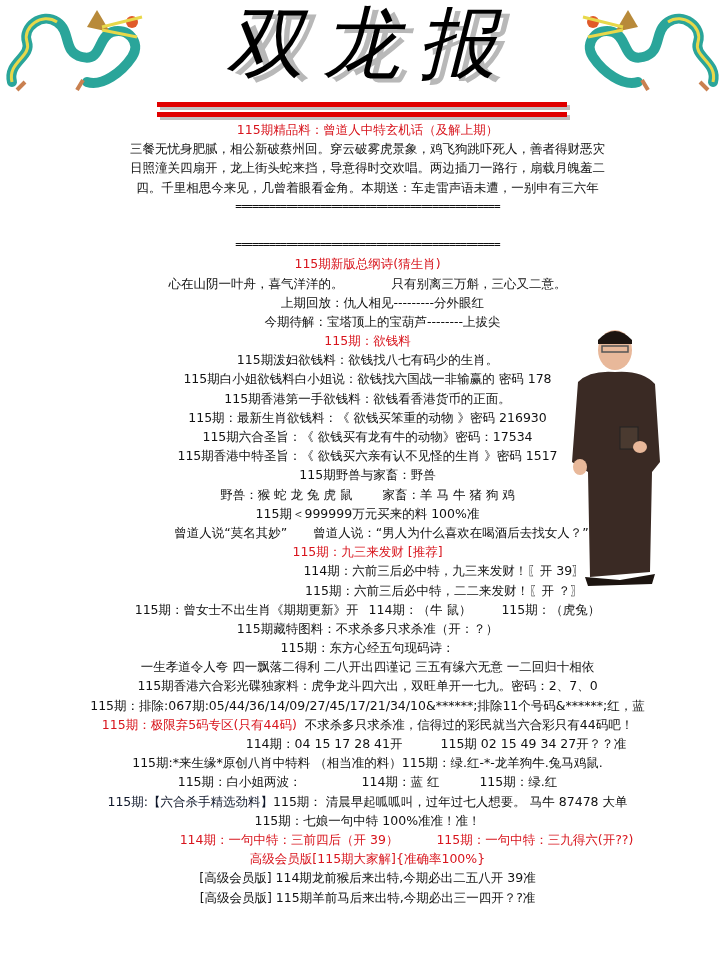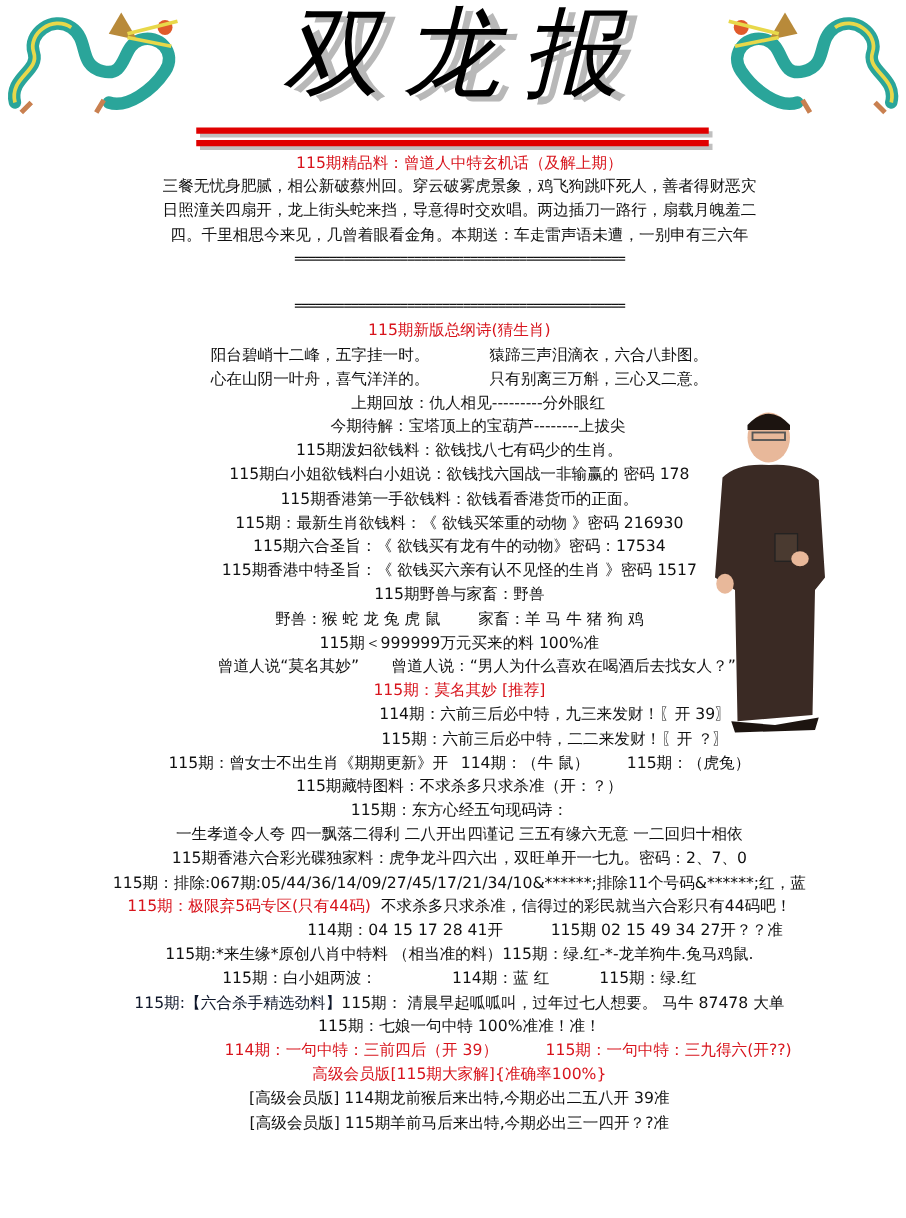--- a/index.html
+++ b/index.html
@@ -68,45 +68,43 @@
   <div class="line red">115期精品料：曾道人中特玄机话（及解上期）</div>
   <div class="line">三餐无忧身肥腻，相公新破蔡州回。穿云破雾虎景象，鸡飞狗跳吓死人，善者得财恶灾</div>
   <div class="line">日照潼关四扇开，龙上街头蛇来挡，导意得时交欢唱。两边插刀一路行，扇载月魄羞二</div>
   <div class="line">四。千里相思今来见，几曾着眼看金角。本期送：车走雷声语未遭，一别申有三六年</div>
   <div class="line sep">===============================================</div>
   <div class="line"></div>
   <div class="line sep">===============================================</div>
 
   <div class="line red">115期新版总纲诗(猜生肖)</div>
   <div class="line">
-    <span>阳台碧峭十二峰，五字挂一时。</span><span class="gap" style="width:48px"></span><span>猿蹄三声泪滴衣，六合八卦图。</span>
-  </div>
-  <div class="line">
     <span>心在山阴一叶舟，喜气洋洋的。</span><span class="gap" style="width:48px"></span><span>只有别离三万斛，三心又二意。</span>
   </div>
 
   <div class="line indent1">上期回放：仇人相见---------分外眼红</div>
   <div class="line indent1">今期待解：宝塔顶上的宝葫芦--------上拔尖</div>
 
+  <div class="line red">115期：欲钱料</div>
   <div class="line">115期泼妇欲钱料：欲钱找八七有码少的生肖。</div>
   <div class="line">115期白小姐欲钱料白小姐说：欲钱找六国战一非输赢的 密码 178</div>
   <div class="line">115期香港第一手欲钱料：欲钱看香港货币的正面。</div>
   <div class="line">115期：最新生肖欲钱料：《 欲钱买笨重的动物 》密码 216930</div>
   <div class="line">115期六合圣旨：《 欲钱买有龙有牛的动物》密码：17534</div>
   <div class="line">115期香港中特圣旨：《 欲钱买六亲有认不见怪的生肖 》密码 1517</div>
   <div class="line">115期野兽与家畜：野兽</div>
   <div class="line">
     <span>野兽：猴 蛇 龙 兔 虎 鼠</span><span class="gap" style="width:30px"></span><span>家畜：羊 马 牛 猪 狗 鸡</span>
   </div>
   <div class="line">115期＜999999万元买来的料 100%准</div>
   <div class="line indent2">
     <span>曾道人说“莫名其妙”</span><span class="gap" style="width:26px"></span><span>曾道人说：“男人为什么喜欢在喝酒后去找女人？”</span>
   </div>
 
-  <div class="line red">115期：莫名其妙 [推荐]</div>
+  <div class="line red">115期：九三来发财 [推荐]</div>
   <div class="line center1">114期：六前三后必中特，九三来发财！〖开 39〗</div>
   <div class="line center1">115期：六前三后必中特，二二来发财！〖开 ？〗</div>
   <div class="line">
     <span>115期：曾女士不出生肖《期期更新》开</span><span class="gap" style="width:10px"></span><span>114期：（牛 鼠）</span><span class="gap" style="width:30px"></span><span>115期：（虎兔）</span>
   </div>
   <div class="line">115期藏特图料：不求杀多只求杀准（开：？）</div>
   <div class="line">115期：东方心经五句现码诗：</div>
   <div class="line">一生孝道令人夸 四一飘落二得利 二八开出四谨记 三五有缘六无意 一二回归十相依</div>
   <div class="line">115期香港六合彩光碟独家料：虎争龙斗四六出，双旺单开一七九。密码：2、7、0</div>
   <div class="line">115期：排除:067期:05/44/36/14/09/27/45/17/21/34/10&amp;******;排除11个号码&amp;******;红，蓝</div>

